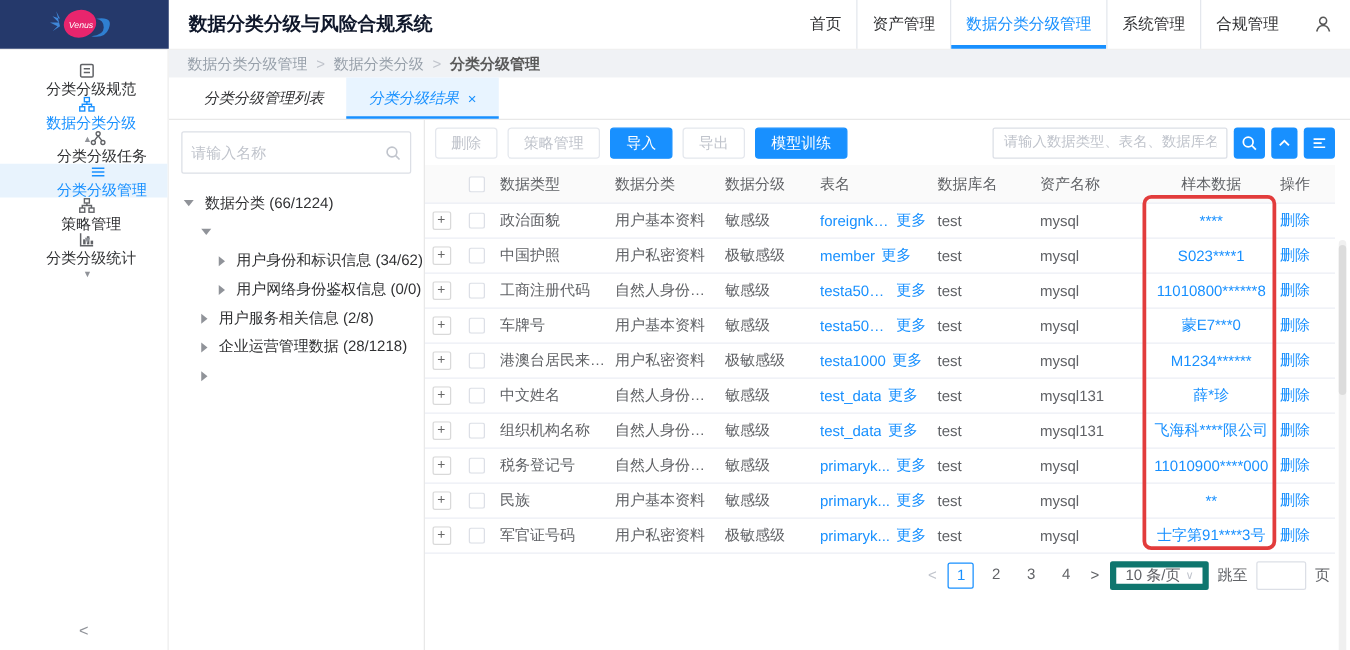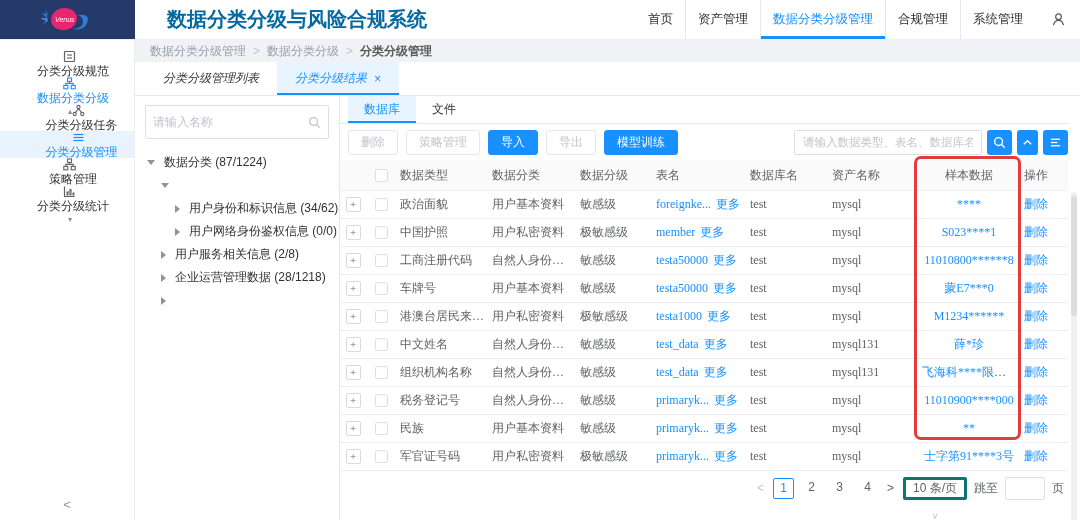--- a/index.html
+++ b/index.html
@@ -3,21 +3,21 @@
 <meta charset="utf-8">
 <style>
   * { box-sizing: border-box; margin: 0; padding: 0; }
   html,body { width: 1080px; height: 520px; overflow: hidden; }
   body { font-family: "Liberation Sans", "DejaVu Sans", sans-serif; font-size: 12px; color:#303133; background:#fff; }
   .app { position: relative; width:1080px; height:520px; display:flex; flex-direction:column; }
 
   
   .header { height:40px; display:flex; align-items:stretch; background:#fff; border-bottom:1px solid #f0f0f0; flex:0 0 40px; }
   .logo-block { width:135px; background:#25396b; display:flex; align-items:center; justify-content:center; flex:0 0 135px; }
-  .app-title { display:flex; align-items:center; padding-left:16px; font-size:20px; font-weight:bold; color:#0369a1;margin-left:16px; }
+  .app-title { display:flex; align-items:center; padding-left:16px; font-size:15px; font-weight:bold; color:#0f172a; }
   .header-spacer { flex:1; }
   .top-nav { display:flex; align-items:stretch; padding-right:10px; }
   .top-nav .nav-item { display:flex; align-items:center; padding:0 12px; color:#303133; font-size:12.5px; cursor:pointer; position:relative; border-right:1px solid #e4e7ed; }
   .top-nav .nav-item:last-of-type { border-right:none; }
   .top-nav .nav-item.active { color:#1890ff; box-shadow: inset 0 -3px 0 #1890ff; }
   .user-btn { display:flex; align-items:center; padding:0 14px 0 6px; cursor:pointer; }
 
   
   .body { flex:1; display:flex; min-height:0; }
   .sidebar { width:135px; flex:0 0 135px; background:#fff; border-right:1px solid #ededed; padding-top:10px; position:relative; }
@@ -71,21 +71,21 @@
   .btn.disabled { color:#c0c4cc; border-color:#e4e7ed; cursor:not-allowed; }
   .btn.primary { background:#1890ff; border-color:#1890ff; color:#fff; }
   .toolbar-right { margin-left:auto; display:flex; align-items:center; gap:5px; }
   .tbl-search { display:flex; align-items:center; border:1px solid #dcdfe6; border-radius:2px; height:25px; width:188px; padding:0 8px; }
   .tbl-search input { border:none; outline:none; width:100%; font-size:11.5px; color:#606266; font-family:inherit; }
   .tbl-search input::placeholder { color:#c0c4cc; }
   .sq-btn { width:25px; height:25px; border-radius:3px; background:#1890ff; border:none; color:#fff; display:flex; align-items:center; justify-content:center; cursor:pointer; }
   .sq-btn.narrow { width:21px; }
 
   .grid { flex:0 0 auto; }
-  .tr { display:flex; align-items:center; height:28px; border-bottom:1px solid #ebeef5; color:#606266;font-family:Liberation Serif, serif; }
+  .tr { display:flex; align-items:center; height:28px; border-bottom:1px solid #ebeef5; color:#606266; }
   .tr.head { background:#fafafa; height:31px; color:#606266; border-bottom:1px solid #ebeef5; }
   .td { padding:0 4px; white-space:nowrap; overflow:hidden; text-overflow:ellipsis; }
   .c-exp { width:26px; flex:0 0 26px; display:flex; justify-content:center; }
   .c-chk { width:30px; flex:0 0 30px; display:flex; justify-content:center; }
   .c-type { width:92px; flex:0 0 92px; }
   .c-cat { width:88px; flex:0 0 88px; }
   .c-lvl { width:76px; flex:0 0 76px; }
   .c-tbl { width:94px; flex:0 0 94px; display:flex; gap:5px; align-items:center; }
   .c-db { width:82px; flex:0 0 82px; }
   .c-asset { width:90px; flex:0 0 90px; }
@@ -94,21 +94,21 @@
   .checkbox { width:13px; height:13px; border:1px solid #dcdfe6; border-radius:2px; background:#fff; display:inline-block; cursor:pointer; }
   .expander { width:15px; height:15px; border:1px solid #d9d9d9; border-radius:2px; background:#fff; color:#666; font-size:11px; line-height:13px; text-align:center; cursor:pointer; }
   .link { color:#1890ff; text-decoration:none; cursor:pointer; }
   .tname { max-width:56px; overflow:hidden; text-overflow:ellipsis; display:inline-block; }
 
   .pagination { height:34px; display:flex; align-items:center; justify-content:flex-end; gap:7px; color:#606266; padding-right:4px; }
   .pg-arrow { color:#c0c4cc; cursor:pointer; padding:0 2px; }
   .pg-arrow.next { color:#606266; }
   .pg-num { min-width:21px; height:21px; line-height:19px; text-align:center; cursor:pointer; border-radius:2px; }
   .pg-num.current { border:1px solid #1890ff; color:#1890ff; }
-  .pg-sizer { display:flex; align-items:center; gap:14px; border:3px solid #0f766e; border-radius:2px; height:23px; padding:0 7px; cursor:pointer;flex-direction:column; }
+  .pg-sizer { display:flex; align-items:center; gap:4px; border:5px solid #0f766e; border-radius:2px; height:23px; padding:0 7px; cursor:pointer; }
   .pg-sizer .v { color:#c0c4cc; font-size:9px; }
   .pg-jump-input { width:40px; height:23px; border:1px solid #dcdfe6; border-radius:2px; outline:none; font-family:inherit; padding:0 4px; }
 
   
   .annotation-box { position:absolute; left:914px; top:156px; width:107px; height:284px; border:3px solid #e23c3c; border-radius:7px; pointer-events:none; z-index:9; }
   
   .scroll-track { position:absolute; right:3px; top:96px; width:6px; height:414px; background:#f0f0f0; border-radius:3px; }
   .scroll-thumb { position:absolute; top:4px; left:0; width:6px; height:120px; background:#dcdcdc; border-radius:3px; }
 
   svg { display:block; }
@@ -126,22 +126,22 @@
         <path d="M40 10 q14 -2 10 8 q-3 8 -14 6 q10 -1 10 -7 q0 -6 -6 -7 z" fill="#2f7fd1"></path>
         <text x="18" y="17" font-size="7" fill="#ffffff" font-style="italic" font-family="Liberation Sans, sans-serif">Venus</text>
       </svg>
     </div>
     <div class="app-title">数据分类分级与风险合规系统</div>
     <div class="header-spacer"></div>
     <div class="top-nav">
       <div class="nav-item">首页</div>
       <div class="nav-item">资产管理</div>
       <div class="nav-item active">数据分类分级管理</div>
+      <div class="nav-item">系统管理</div>
       <div class="nav-item">合规管理</div>
-      <div class="nav-item">系统管理</div>
     </div>
     <div class="user-btn">
       <svg width="15" height="15" viewBox="0 0 16 16">
         <circle cx="8" cy="5" r="3" fill="none" stroke="#595959" stroke-width="1.3"></circle>
         <path d="M2.5 14 q1.5 -5 5.5 -5 q4 0 5.5 5" fill="none" stroke="#595959" stroke-width="1.3"></path>
       </svg>
     </div>
   </div>
 
   <div class="body">
@@ -243,21 +243,21 @@
             <div class="tree-search">
               <input type="text" placeholder="请输入名称" style="">
               <svg width="13" height="13" viewBox="0 0 14 14">
                 <circle cx="6" cy="6" r="4.2" fill="none" stroke="#c0c4cc" stroke-width="1.4"></circle>
                 <line x1="9.2" y1="9.2" x2="12.5" y2="12.5" stroke="#c0c4cc" stroke-width="1.4"></line>
               </svg>
             </div>
             <div class="tree">
               <div class="tree-node lvl0">
                   <span class="arrow expanded"></span>
-                  <span class="node-lbl">数据分类 (87/1224)</span>
+                  <span class="node-lbl">数据分类 (66/1224)</span>
                 </div>
               <div class="tree-node lvl1 selected">
                   <span class="arrow expanded"></span>
                 </div>
               <div class="tree-node lvl2">
                   <span class="arrow collapsed"></span>
                   <span class="node-lbl">用户身份和标识信息 (34/62)</span>
                 </div>
               <div class="tree-node lvl2">
                   <span class="arrow collapsed"></span>
@@ -271,24 +271,20 @@
                   <span class="arrow collapsed"></span>
                   <span class="node-lbl">企业运营管理数据 (28/1218)</span>
                 </div>
               <div class="tree-node lvl1">
                   <span class="arrow collapsed"></span>
                 </div>
             </div>
           </div>
 
           <div class="table-pane">
-            <div class="inner-tabs">
-              <div class="inner-tab active">数据库</div>
-              <div class="inner-tab">文件</div>
-            </div>
 
             <div class="toolbar">
               <button class="btn disabled">删除</button>
               <button class="btn disabled">策略管理</button>
               <button class="btn primary">导入</button>
               <button class="btn disabled">导出</button>
               <button class="btn primary">模型训练</button>
               <div class="toolbar-right">
                 <div class="tbl-search">
                   <input type="text" placeholder="请输入数据类型、表名、数据库名、资产名称" style="">

